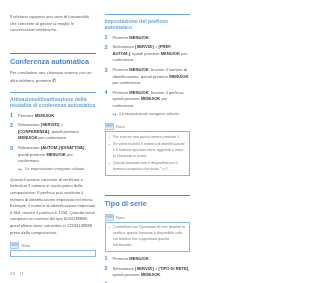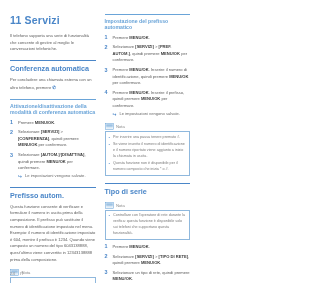--- a/index.html
+++ b/index.html
@@ -29,21 +29,21 @@
     font-weight: bold;
     letter-spacing: 0.2px;
     margin-bottom: 7px;
   }
   .h1 {
     color: #4a86c8;
     font-size: 7.2px;
     font-weight: bold;
     border-top: 0.8px solid #4a86c8;
     padding-top: 3px;
-    margin-top: 7px;
+    margin-top: 19px;
     margin-bottom: 4px;
     line-height: 1.25;
   }
   .h2 {
     color: #6aa4d8;
     font-size: 5.2px;
     font-weight: bold;
     border-top: 0.7px solid #6aa4d8;
     padding-top: 2.5px;
     margin-top: 8px;
@@ -155,39 +155,37 @@
 </style>
 </head>
 <body>
 
 <div id="page">
 
   <div class="columns">
 
     <div class="col">
 
-      <div class="chapter-title">11 Servizi</div>
 
       <div class="para">Il telefono supporta una serie di funzionalità che consente di gestire al meglio le conversazioni telefoniche.</div>
 
       <div class="h1">Conferenza automatica</div>
 
       <div class="para">
         <span>Per concludere una chiamata esterna con un altro telefono, premere </span><span class="phone-glyph">✆</span>
       </div>
 
       <div class="h2">Attivazione/disattivazione della modalità di conferenza automatica</div>
 
       <ol class="steps">
           <li><span class="num">1</span><span><span>Premere </span><span class="bold">MENU/OK</span><span>.</span></span></li>
           <li><span class="num">2</span><span><span>Selezionare </span><span class="bold">[SERVIZI]</span><span> &gt; </span><span class="bold">[CONFERENZA]</span><span>, quindi premere </span><span class="bold">MENU/OK</span><span> per confermare.</span></span></li>
           <li><span class="num">3</span><span><span>Selezionare </span><span class="bold">[AUTOM.]</span><span>/</span><span class="bold">[DISATTIVA]</span><span>, quindi premere </span><span class="bold">MENU/OK</span><span> per confermare.</span></span><div class="result"><span class="arrow">↪</span><span>Le impostazioni vengono salvate.</span></div></li>
         </ol>
 
-      <div class="h1">Prefisso autom.</div>
 
       <div class="para">Questa funzione consente di verificare e formulare il numero in uscita prima della composizione. Il prefisso può sostituire il numero di identificazione impostato nel menu. Esempio: il numero di identificazione impostato è 604, mentre il prefisso è 1234. Quando viene composto un numero del tipo 6043138888, quest'ultimo viene convertito in 12343138888 prima della composizione.</div>
 
       <div class="note">
         <div class="note-head">
           <svg class="note-icon" viewBox="0 0 18 14">
             <rect x="0.6" y="0.6" width="16.8" height="12.8" fill="#ffffff" stroke="#6aa4d8" stroke-width="1.1"></rect>
             <rect x="2.4" y="2.4" width="13.2" height="5.2" fill="#9dc3e4"></rect>
             <rect x="2.4" y="9.2" width="13.2" height="1.3" fill="#9dc3e4"></rect>
           </svg>

